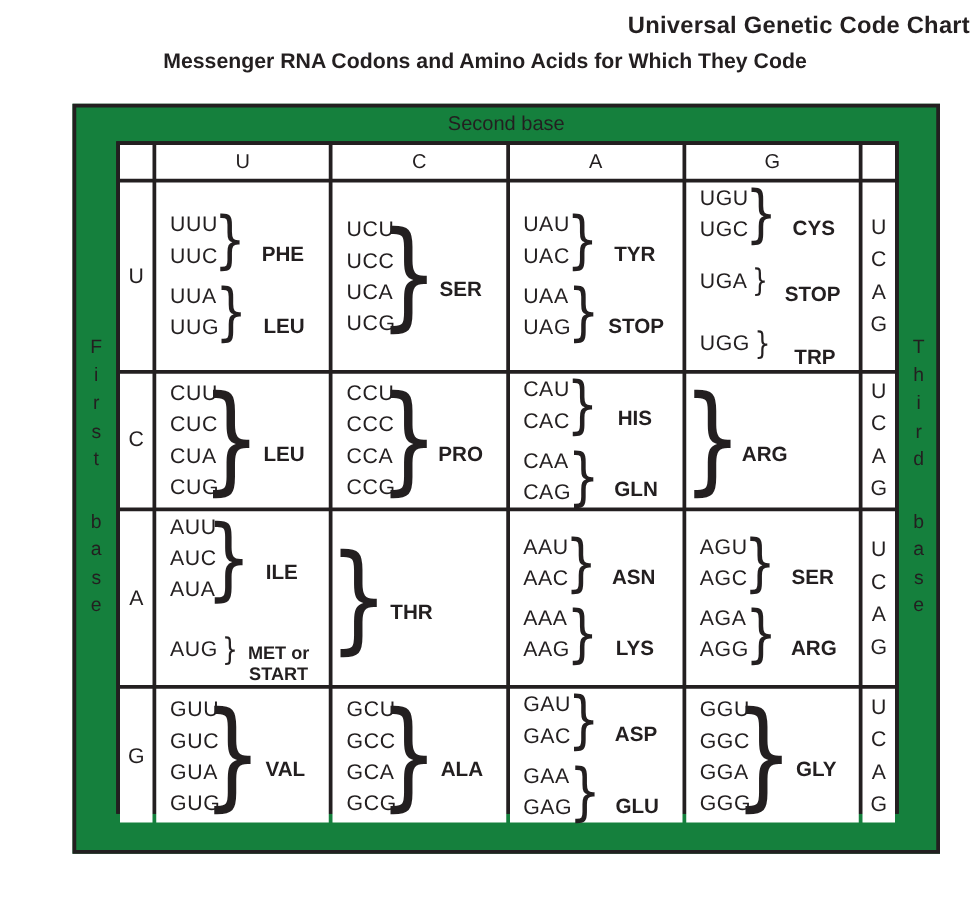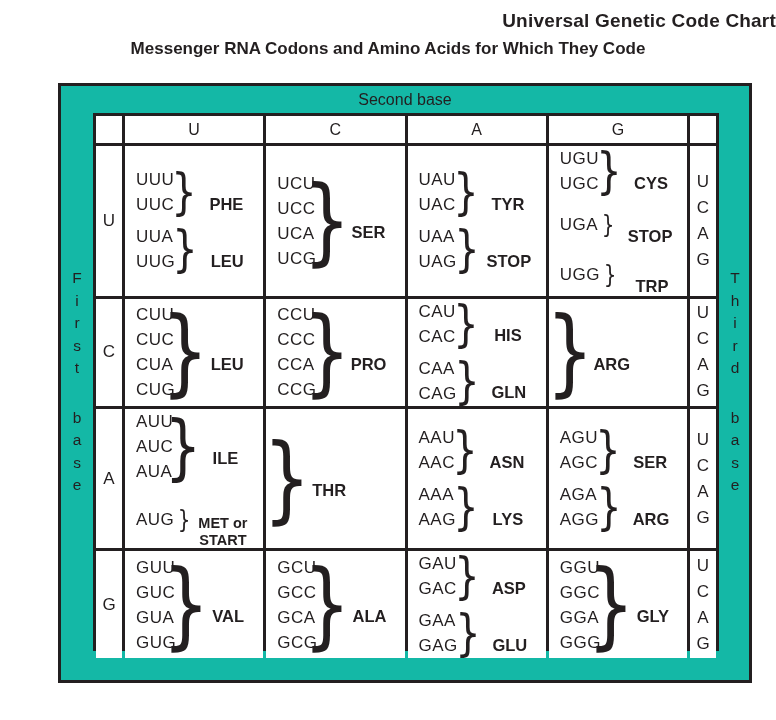--- a/index.html
+++ b/index.html
@@ -23,21 +23,21 @@
     padding-top: 7px;
     font-size: 17px;
     font-weight: bold;
   }
   .outer {
     position: absolute;
     left: 58px; top: 83px;
     width: 694px; height: 600px;
     border: 3px solid #231f20;
     box-sizing: border-box;
-    background: #14b8a6;
+    background: #15803d;
   }
   .second-base-label {
     position: absolute;
     top: 5px; left: 0; right: 0;
     text-align: center;
     font-size: 16px;
   }
   .grid {
     position: absolute;
     left: 32px; top: 27px;

